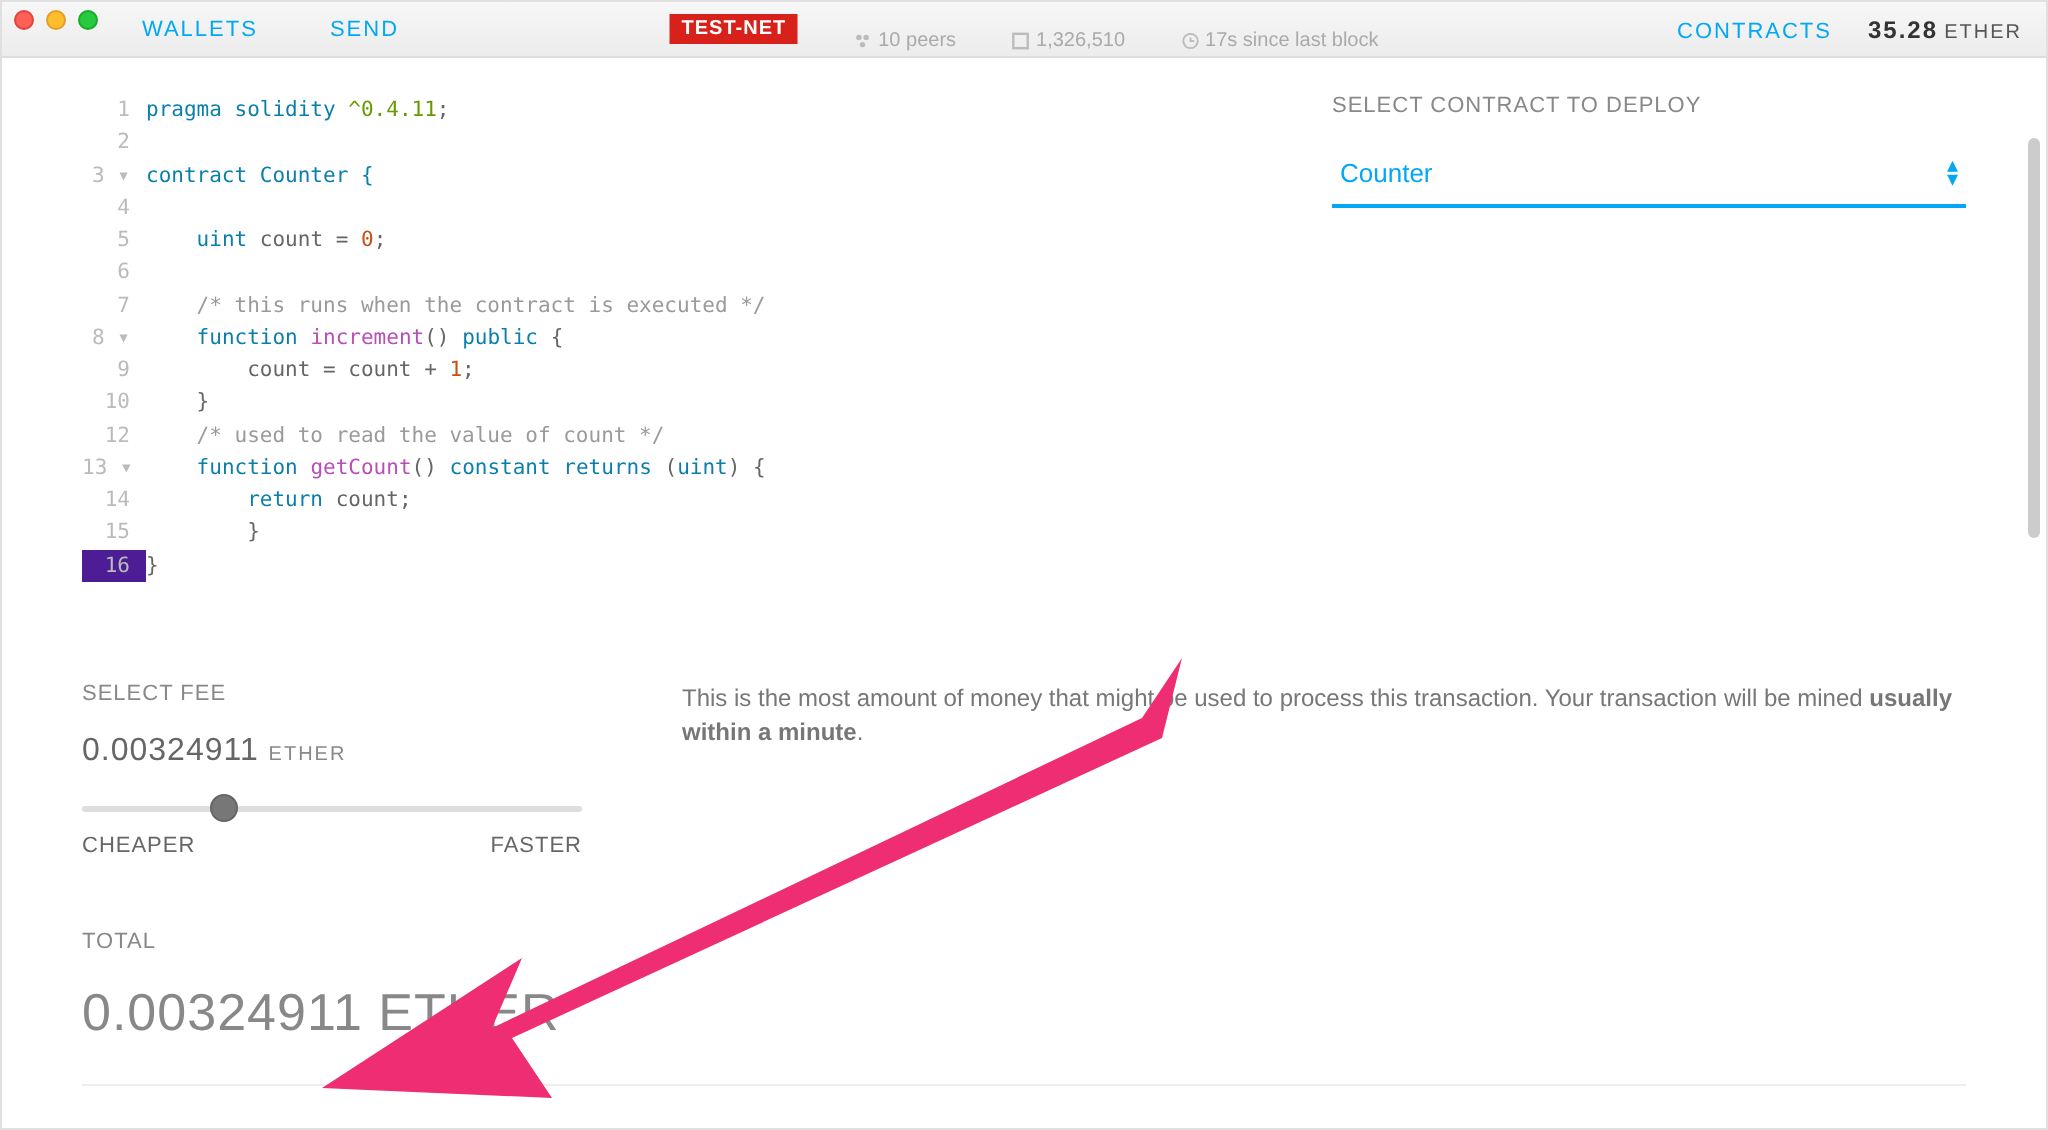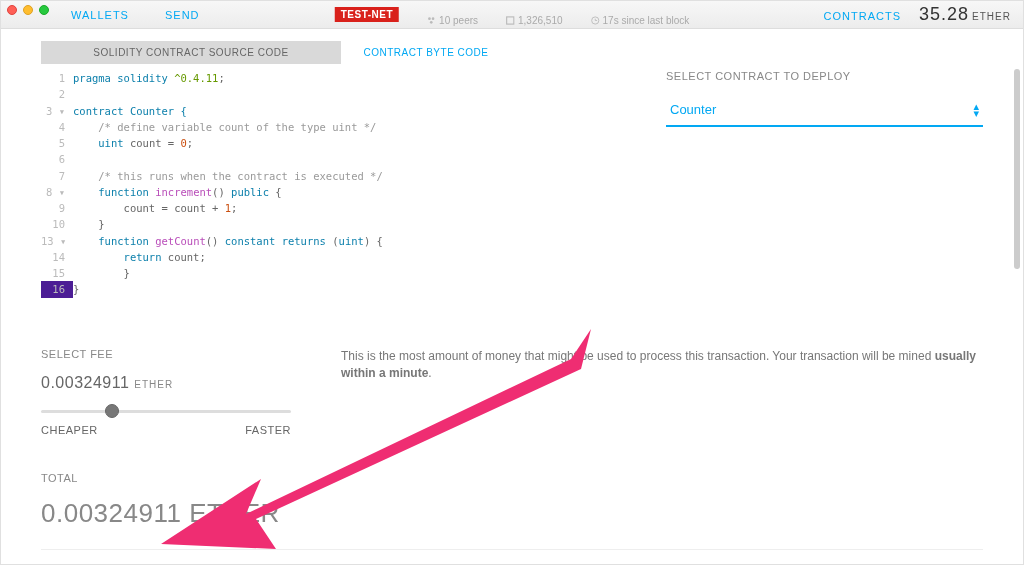--- a/index.html
+++ b/index.html
@@ -50,21 +50,21 @@
     display:flex; align-items:center; gap:28px; color:#aaa;
   }
   .badge-testnet {
     background:#d9211b; color:#fff; padding:2px 6px; font-size:10px;
     font-weight:600; letter-spacing:.5px;
   }
   .topbar .status-item { display:inline-flex; align-items:center; gap:3px; font-size:10px;margin-top:12px;}
   .topbar .right {
     margin-left:auto; display:flex; align-items:baseline; gap:18px;
   }
-  .balance-amount { font-size:18px; color:#333; letter-spacing:1px;}
+  .balance-amount { font-size:12px; color:#333; letter-spacing:1px;font-weight:bold;}
   .balance-unit { font-size:10px; color:#555; letter-spacing:1px;}
 
   .page {
     padding: 12px 40px 20px 40px;
     height: calc(100% - 28px);
     overflow:auto;
     position:relative;
   }
 
   
@@ -199,38 +199,34 @@
       <span class="balance-amount">35.28</span>
       <span class="balance-unit">ETHER</span>
     </span>
   </div>
 </div>
 
 <div class="page">
 
   <div class="scrollbar-fake"></div>
 
-  <div class="editor-row">
-    <div class="ed-tab active">SOLIDITY CONTRACT SOURCE CODE</div>
-    <div class="ed-tab inactive" style="flex:0 0 170px">CONTRACT BYTE CODE</div>
-    <div class="right-panel-spacer"></div>
-  </div>
 
   <div class="content-row">
     <div class="code-wrap">
       <div class="code-line"><span class="gutter">1</span><span><span class="tok-kw">pragma solidity </span><span class="tok-str">^0.4.11</span><span>;</span></span></div>
       <div class="code-line"><span class="gutter">2</span><span> </span></div>
       <div class="code-line"><span class="gutter"><span>3</span><span> ▾</span></span><span><span class="tok-kw">contract Counter {</span></span></div>
-      <div class="code-line"><span class="gutter">4</span><span class="tok-com">    /* define variable count of the type uint */</span></div>
+      <div class="code-line"><span class="gutter">4</span></div>
       <div class="code-line"><span class="gutter">5</span><span><span>    </span><span class="tok-type">uint</span><span> count = </span><span class="tok-num">0</span><span>;</span></span></div>
       <div class="code-line"><span class="gutter">6</span><span> </span></div>
       <div class="code-line"><span class="gutter">7</span><span class="tok-com">    /* this runs when the contract is executed */</span></div>
       <div class="code-line"><span class="gutter"><span>8</span><span> ▾</span></span><span><span>    </span><span class="tok-kw">function</span><span> </span><span class="tok-fn">increment</span><span>() </span><span class="tok-kw">public</span><span> {</span></span></div>
       <div class="code-line"><span class="gutter">9</span><span><span>        count = count + </span><span class="tok-num">1</span><span>;</span></span></div>
       <div class="code-line"><span class="gutter">10</span><span>    }</span></div>
+      <div class="code-line"><span class="gutter">12</span><span class="tok-com">    /* used to read the value of count */</span></div>
       <div class="code-line"><span class="gutter"><span>13</span><span> ▾</span></span><span><span>    </span><span class="tok-kw">function</span><span> </span><span class="tok-fn">getCount</span><span>() </span><span class="tok-kw">constant</span><span> </span><span class="tok-kw">returns</span><span> (</span><span class="tok-type">uint</span><span>) {</span></span></div>
       <div class="code-line"><span class="gutter">14</span><span><span>        </span><span class="tok-kw">return</span><span> count;</span></span></div>
       <div class="code-line"><span class="gutter">15</span><span>        }</span></div>
       <div class="code-line"><span class="gutter hl">16</span><span>}</span></div>
     </div>
 
     <div class="right-panel">
       <div class="section-label">SELECT CONTRACT TO DEPLOY</div>
       <div class="select-box">
         <span>Counter</span>

